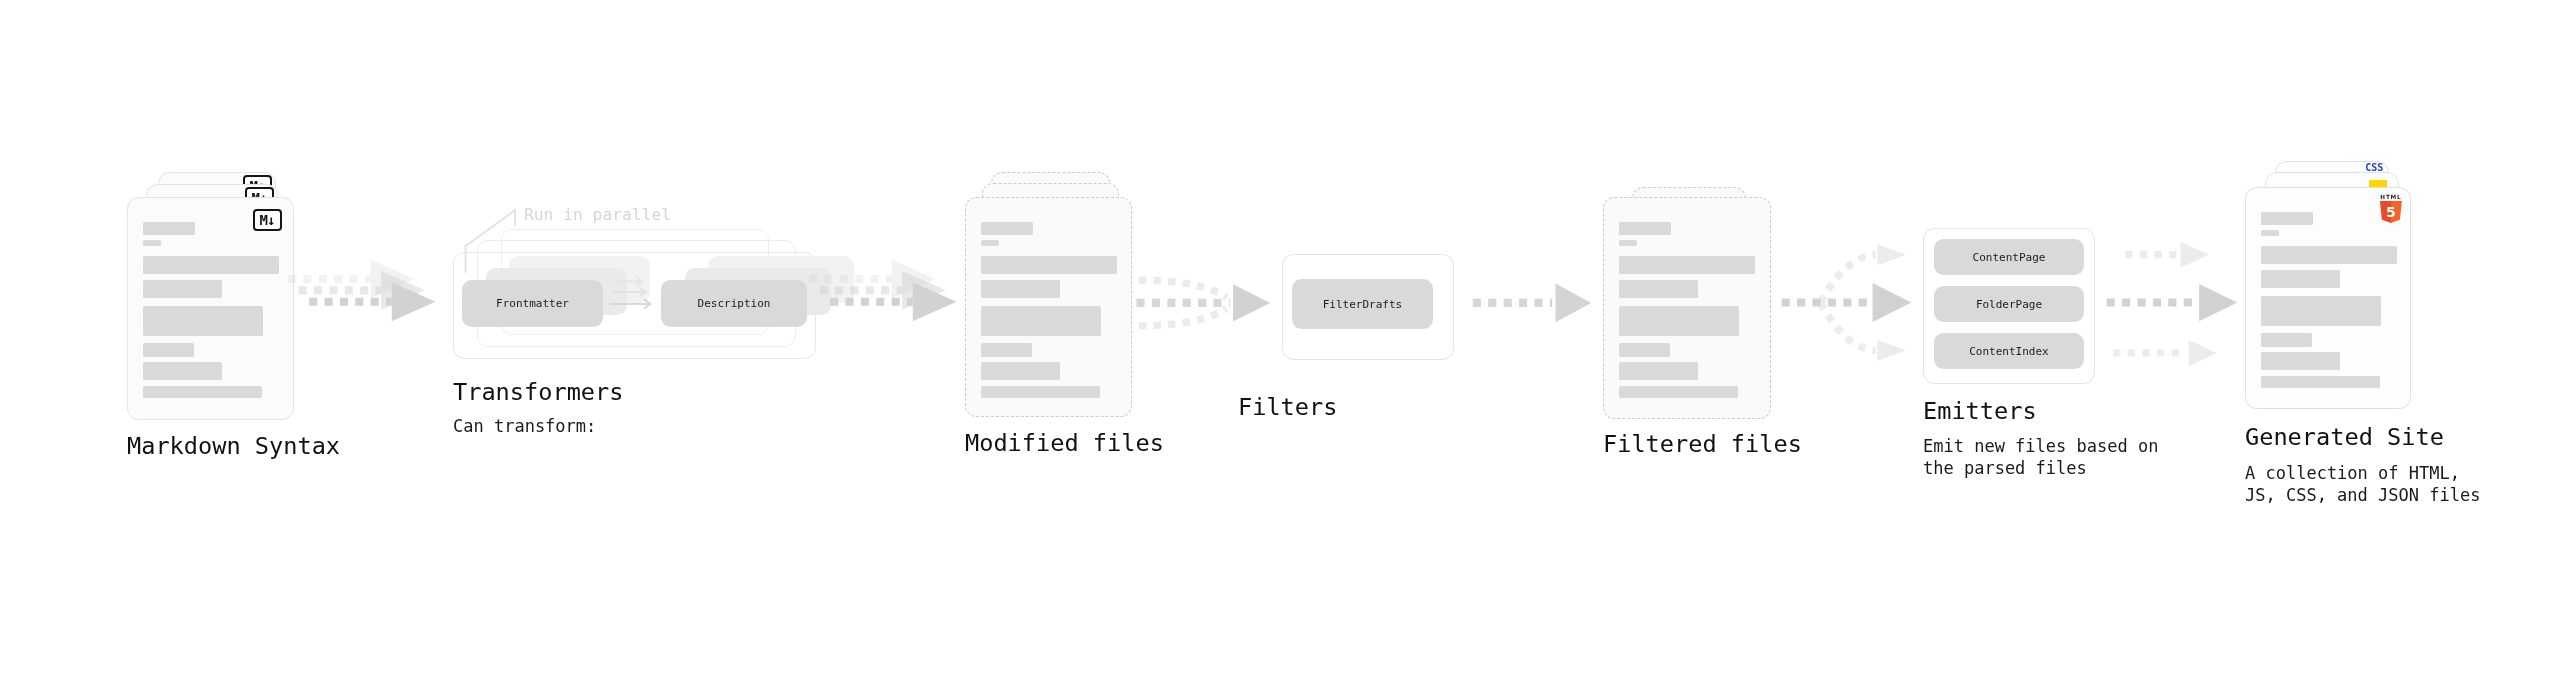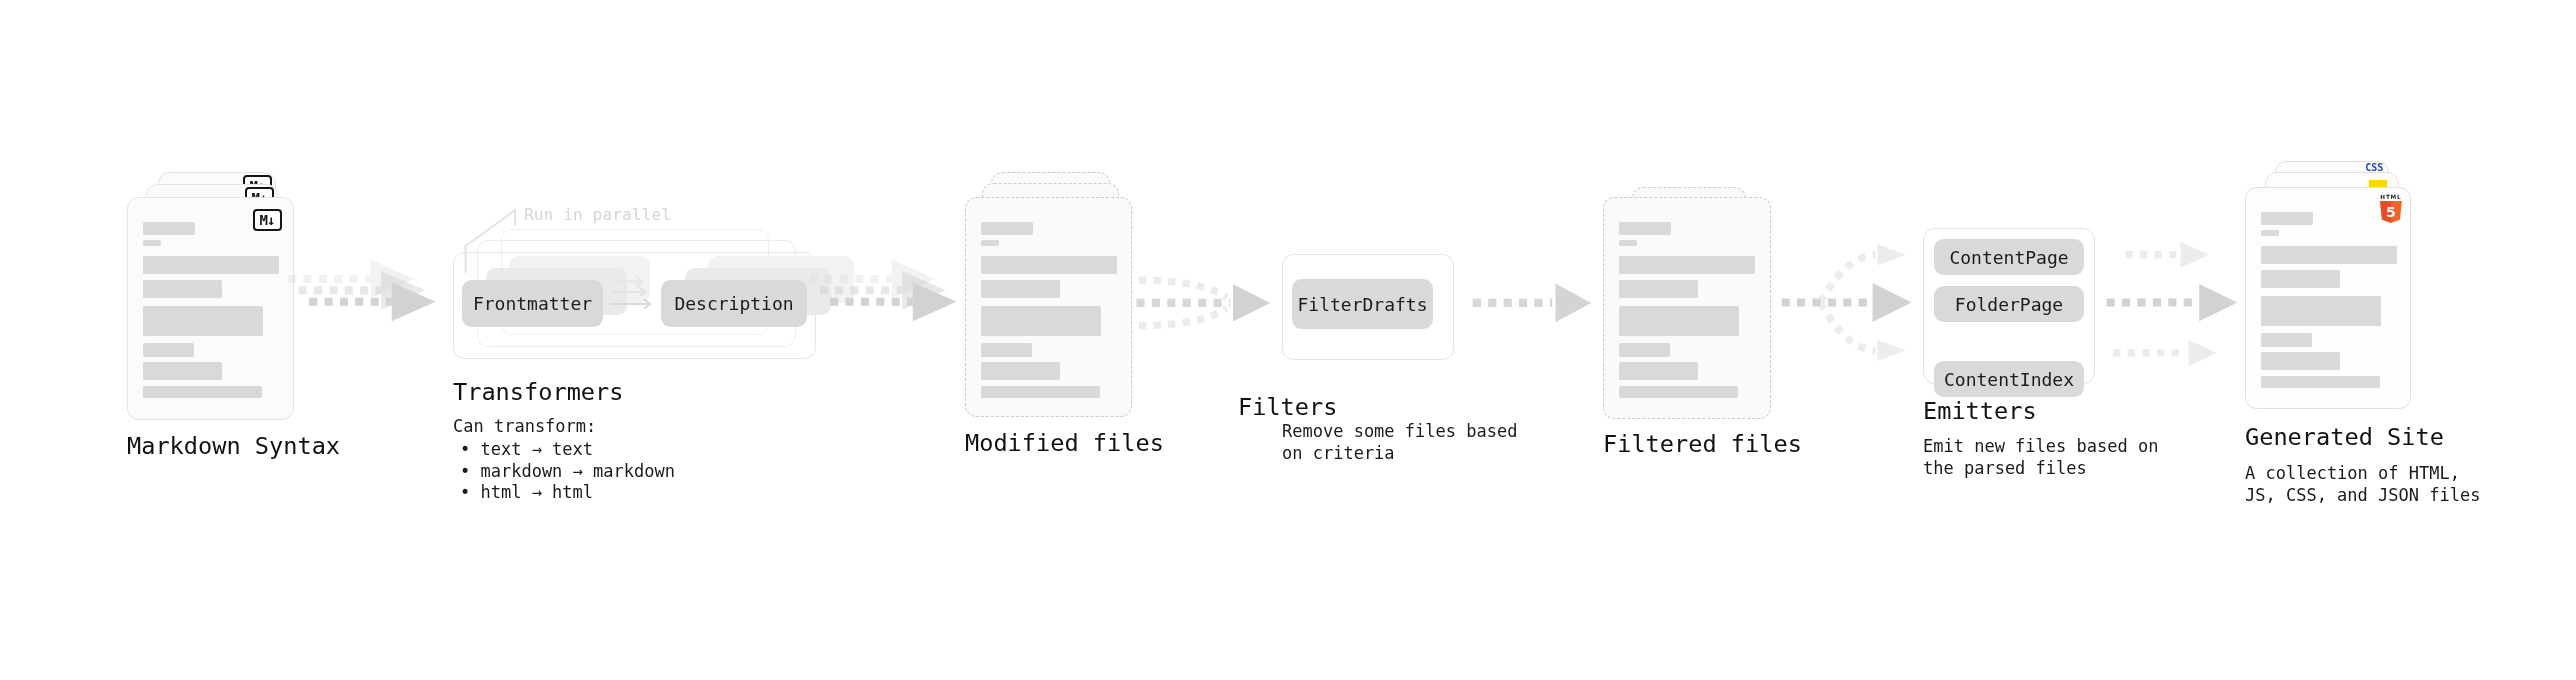--- a/index.html
+++ b/index.html
@@ -51,21 +51,21 @@
   }
   .html5-shield span{color:#ffffff;font-weight:bold;font-size:14px;line-height:14px;font-family:"DejaVu Sans","Liberation Sans",sans-serif;}
 
   
   .outline-box{position:absolute;border:1.6px solid #e7e7e7;border-radius:11.4px;background:transparent;box-sizing:border-box;}
   .outline-box.layer2{border-color:#ececec;}
   .outline-box.layer3{border-color:#efefef;}
   .panel-box{position:absolute;border:1.6px solid #e4e4e4;border-radius:11.4px;background:#ffffff;box-sizing:border-box;}
   .chip{
     position:absolute;background:#d9d9d9;border-radius:9.8px;display:flex;align-items:center;justify-content:center;
-    font-size:18px;color:#1c1c1c;box-sizing:border-box;
+    font-size:11px;color:#1c1c1c;box-sizing:border-box;
   }
   .chip.faded1{background:#eaeaea;}
   .chip.faded2{background:#f2f2f2;}
 
   
   .stage-label{position:absolute;font-size:23.6px;color:#111111;white-space:nowrap;}
   .stage-desc{position:absolute;font-size:17px;line-height:22px;color:#1a1a1a;white-space:pre-line;}
   .note-text{position:absolute;font-size:16.3px;color:#d6d6d6;white-space:nowrap;}
   .bullets{position:absolute;font-size:17px;line-height:21.5px;color:#1a1a1a;}
 </style>
@@ -137,25 +137,20 @@
     </g>
   </svg>
 
   <svg class="abs" style="left:455px;top:203px;" width="73" height="77" viewBox="0 0 90 95">
     <path d="M13,86 L13,53 L74,9 L74,28" stroke="#e3e3e3" stroke-width="2.5" fill="none"></path>
   </svg>
   <div class="note-text" style="left:524px;top:205px;">Run in parallel</div>
 
   <div class="stage-label" style="left:453px;top:378px;">Transformers</div>
   <div class="stage-desc" style="left:453px;top:415px;">Can transform:</div>
-  <div class="bullets" style="left:460px;top:439px;">
-    <div>• text → text</div>
-    <div>• markdown → markdown</div>
-    <div>• html → html</div>
-  </div>
 
   <svg class="abs" style="left:809px;top:245px;z-index:4;" width="154" height="81" viewBox="0 0 190 100">
     <g opacity="0.28" transform="translate(-26,-28)">
       <line x1="26" y1="70" x2="128" y2="70" stroke="#d2d2d2" stroke-width="10" stroke-dasharray="10 9"></line>
       <polygon points="128,46 182,70 128,94" fill="#d2d2d2"></polygon>
     </g>
     <g opacity="0.5" transform="translate(-13,-14)">
       <line x1="26" y1="70" x2="128" y2="70" stroke="#d2d2d2" stroke-width="10" stroke-dasharray="10 9"></line>
       <polygon points="128,46 182,70 128,94" fill="#d2d2d2"></polygon>
     </g>
@@ -184,22 +179,20 @@
   <svg class="abs" style="left:1134px;top:268px;" width="142" height="73" viewBox="0 0 175 90">
     <path d="M6,15 Q82,15 114,36" stroke="#ebebeb" stroke-width="9" stroke-dasharray="9 9" fill="none"></path>
     <path d="M6,71 Q82,71 114,50" stroke="#ebebeb" stroke-width="9" stroke-dasharray="9 9" fill="none"></path>
     <line x1="3" y1="43" x2="118" y2="43" stroke="#d7d7d7" stroke-width="10" stroke-dasharray="10 9"></line>
     <polygon points="122,20 168,43 122,66" fill="#d2d2d2"></polygon>
   </svg>
 
   <div class="panel-box" style="left:1282px;top:254px;width:172px;height:106px;"></div>
   <div class="chip" style="left:1292px;top:279px;width:141px;height:50px;">FilterDrafts</div>
   <div class="stage-label" style="left:1238px;top:379px;margin-top:14px;">Filters</div>
-  <div class="stage-desc" style="left:1282px;top:420px;">Remove some files based
-on criteria</div>
 
   <svg class="abs" style="left:1471px;top:268px;" width="122" height="73" viewBox="0 0 150 90">
     <line x1="2" y1="43" x2="100" y2="43" stroke="#d6d6d6" stroke-width="10" stroke-dasharray="10 9"></line>
     <polygon points="104,19 148,43 104,67" fill="#d4d4d4"></polygon>
   </svg>
 
   <div class="file-card dashed" style="left:1632px;top:187px;width:114px;height:49px;z-index:1;"></div>
   <div class="file-card dashed" style="left:1603px;top:197px;width:168px;height:222px;z-index:2;">
     <div class="bars">
       <div class="bar b1"></div>
@@ -219,21 +212,21 @@
     <polygon points="120,10 155,23 120,36" fill="#ececec"></polygon>
     <path d="M50,82 Q80,139 118,141" stroke="#ececec" stroke-width="9" stroke-dasharray="9 9" fill="none"></path>
     <polygon points="120,128 155,141 120,154" fill="#ececec"></polygon>
     <line x1="2" y1="82" x2="110" y2="82" stroke="#d2d2d2" stroke-width="10" stroke-dasharray="10 9"></line>
     <polygon points="114,58 162,82 114,106" fill="#d2d2d2"></polygon>
   </svg>
 
   <div class="panel-box" style="left:1923px;top:228px;width:172px;height:156px;"></div>
   <div class="chip" style="left:1934px;top:239px;width:150px;height:36px;">ContentPage</div>
   <div class="chip" style="left:1934px;top:286px;width:150px;height:36px;">FolderPage</div>
-  <div class="chip" style="left:1934px;top:333px;width:150px;height:36px;margin-top:28px;">ContentIndex</div>
+  <div class="chip" style="left:1934px;top:333px;width:150px;height:36px;">ContentIndex</div>
   <div class="stage-label" style="left:1923px;top:397px;">Emitters</div>
   <div class="stage-desc" style="left:1923px;top:435px;">Emit new files based on
 the parsed files</div>
 
   <svg class="abs" style="left:2105px;top:236px;" width="138" height="138" viewBox="0 0 170 170">
     <line x1="25" y1="23" x2="90" y2="23" stroke="#ececec" stroke-width="9" stroke-dasharray="9 9"></line>
     <polygon points="93,7 128,23 93,39" fill="#ececec"></polygon>
     <line x1="2" y1="82" x2="112" y2="82" stroke="#d2d2d2" stroke-width="10" stroke-dasharray="10 9"></line>
     <polygon points="116,59 163,82 116,105" fill="#d2d2d2"></polygon>
     <line x1="10" y1="144" x2="100" y2="144" stroke="#ececec" stroke-width="9" stroke-dasharray="9 9"></line>

